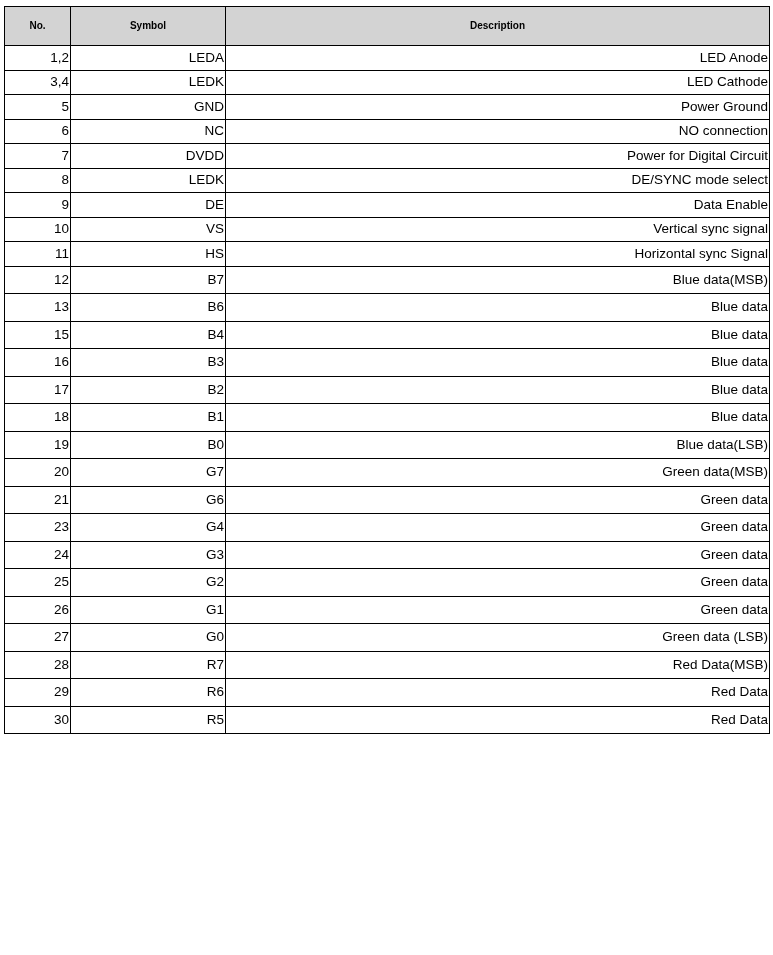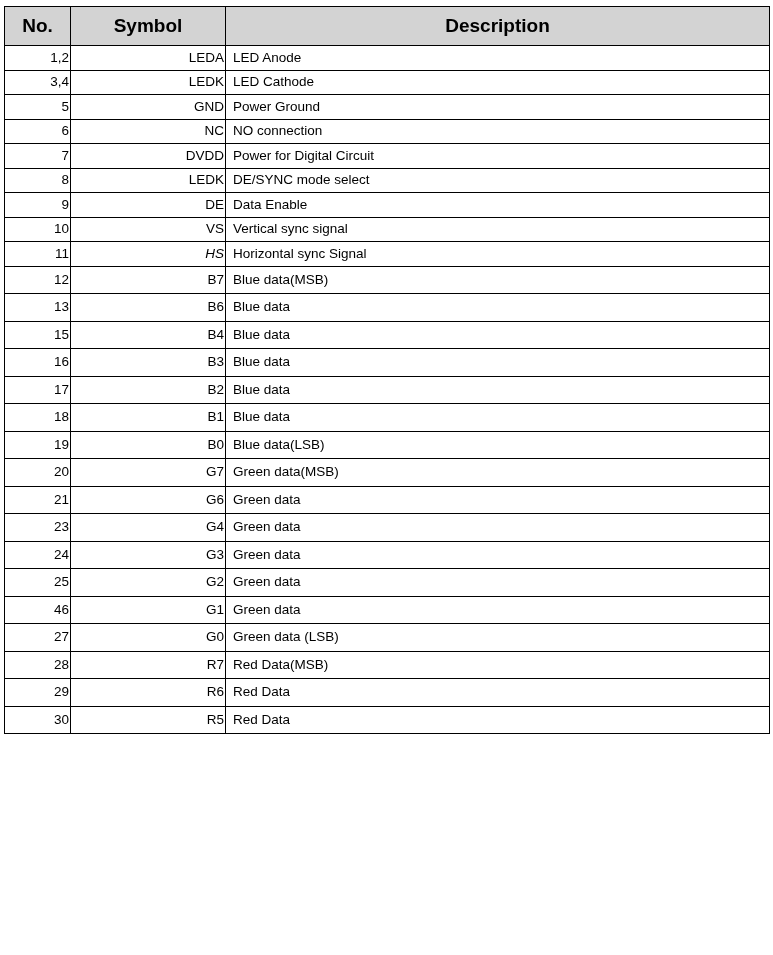--- a/index.html
+++ b/index.html
@@ -27,44 +27,44 @@
   table.pinout td {
     border: 1px solid #000000;
     font-size: 13.5px;
     line-height: 1.2;
   }
   table.pinout thead th {
     background: #d3d3d3;
     font-weight: bold;
     text-align: center;
     height: 38px;
-    font-size: 19px;
+    font-size: 10px;
     padding: 0 4px;
   }
   col.c-no    { width: 66px; }
   col.c-sym   { width: 155px; }
   col.c-desc  { width: 544px; }
 
   table.pinout tbody td.no,
   table.pinout tbody td.sym {
     text-align: right;
   }
   table.pinout tbody td.desc {
-    text-align: left;
+    text-align: right;
     padding-left: 7px;
   }
   table.pinout tbody tr td {
     height: 26.5px;
     padding-top: 0;
     padding-bottom: 0;
   }
   table.pinout tbody tr.tight td {
     height: 23.5px;
   }
-  .hs-big { font-size: 15.5px; font-style: italic; }
+  .hs-big { font-size: 15.5px; }
 </style>
 </head>
 <body>
 
 <div class="page">
   <table class="pinout">
     <colgroup>
       <col class="c-no">
       <col class="c-sym">
       <col class="c-desc">
@@ -176,21 +176,21 @@
           <td class="no">24</td>
           <td class="sym">G3</td>
           <td class="desc">Green data</td>
         </tr>
         <tr>
           <td class="no">25</td>
           <td class="sym">G2</td>
           <td class="desc">Green data</td>
         </tr>
         <tr>
-          <td class="no">46</td>
+          <td class="no">26</td>
           <td class="sym">G1</td>
           <td class="desc">Green data</td>
         </tr>
         <tr>
           <td class="no">27</td>
           <td class="sym">G0</td>
           <td class="desc">Green data (LSB)</td>
         </tr>
         <tr>
           <td class="no">28</td>

